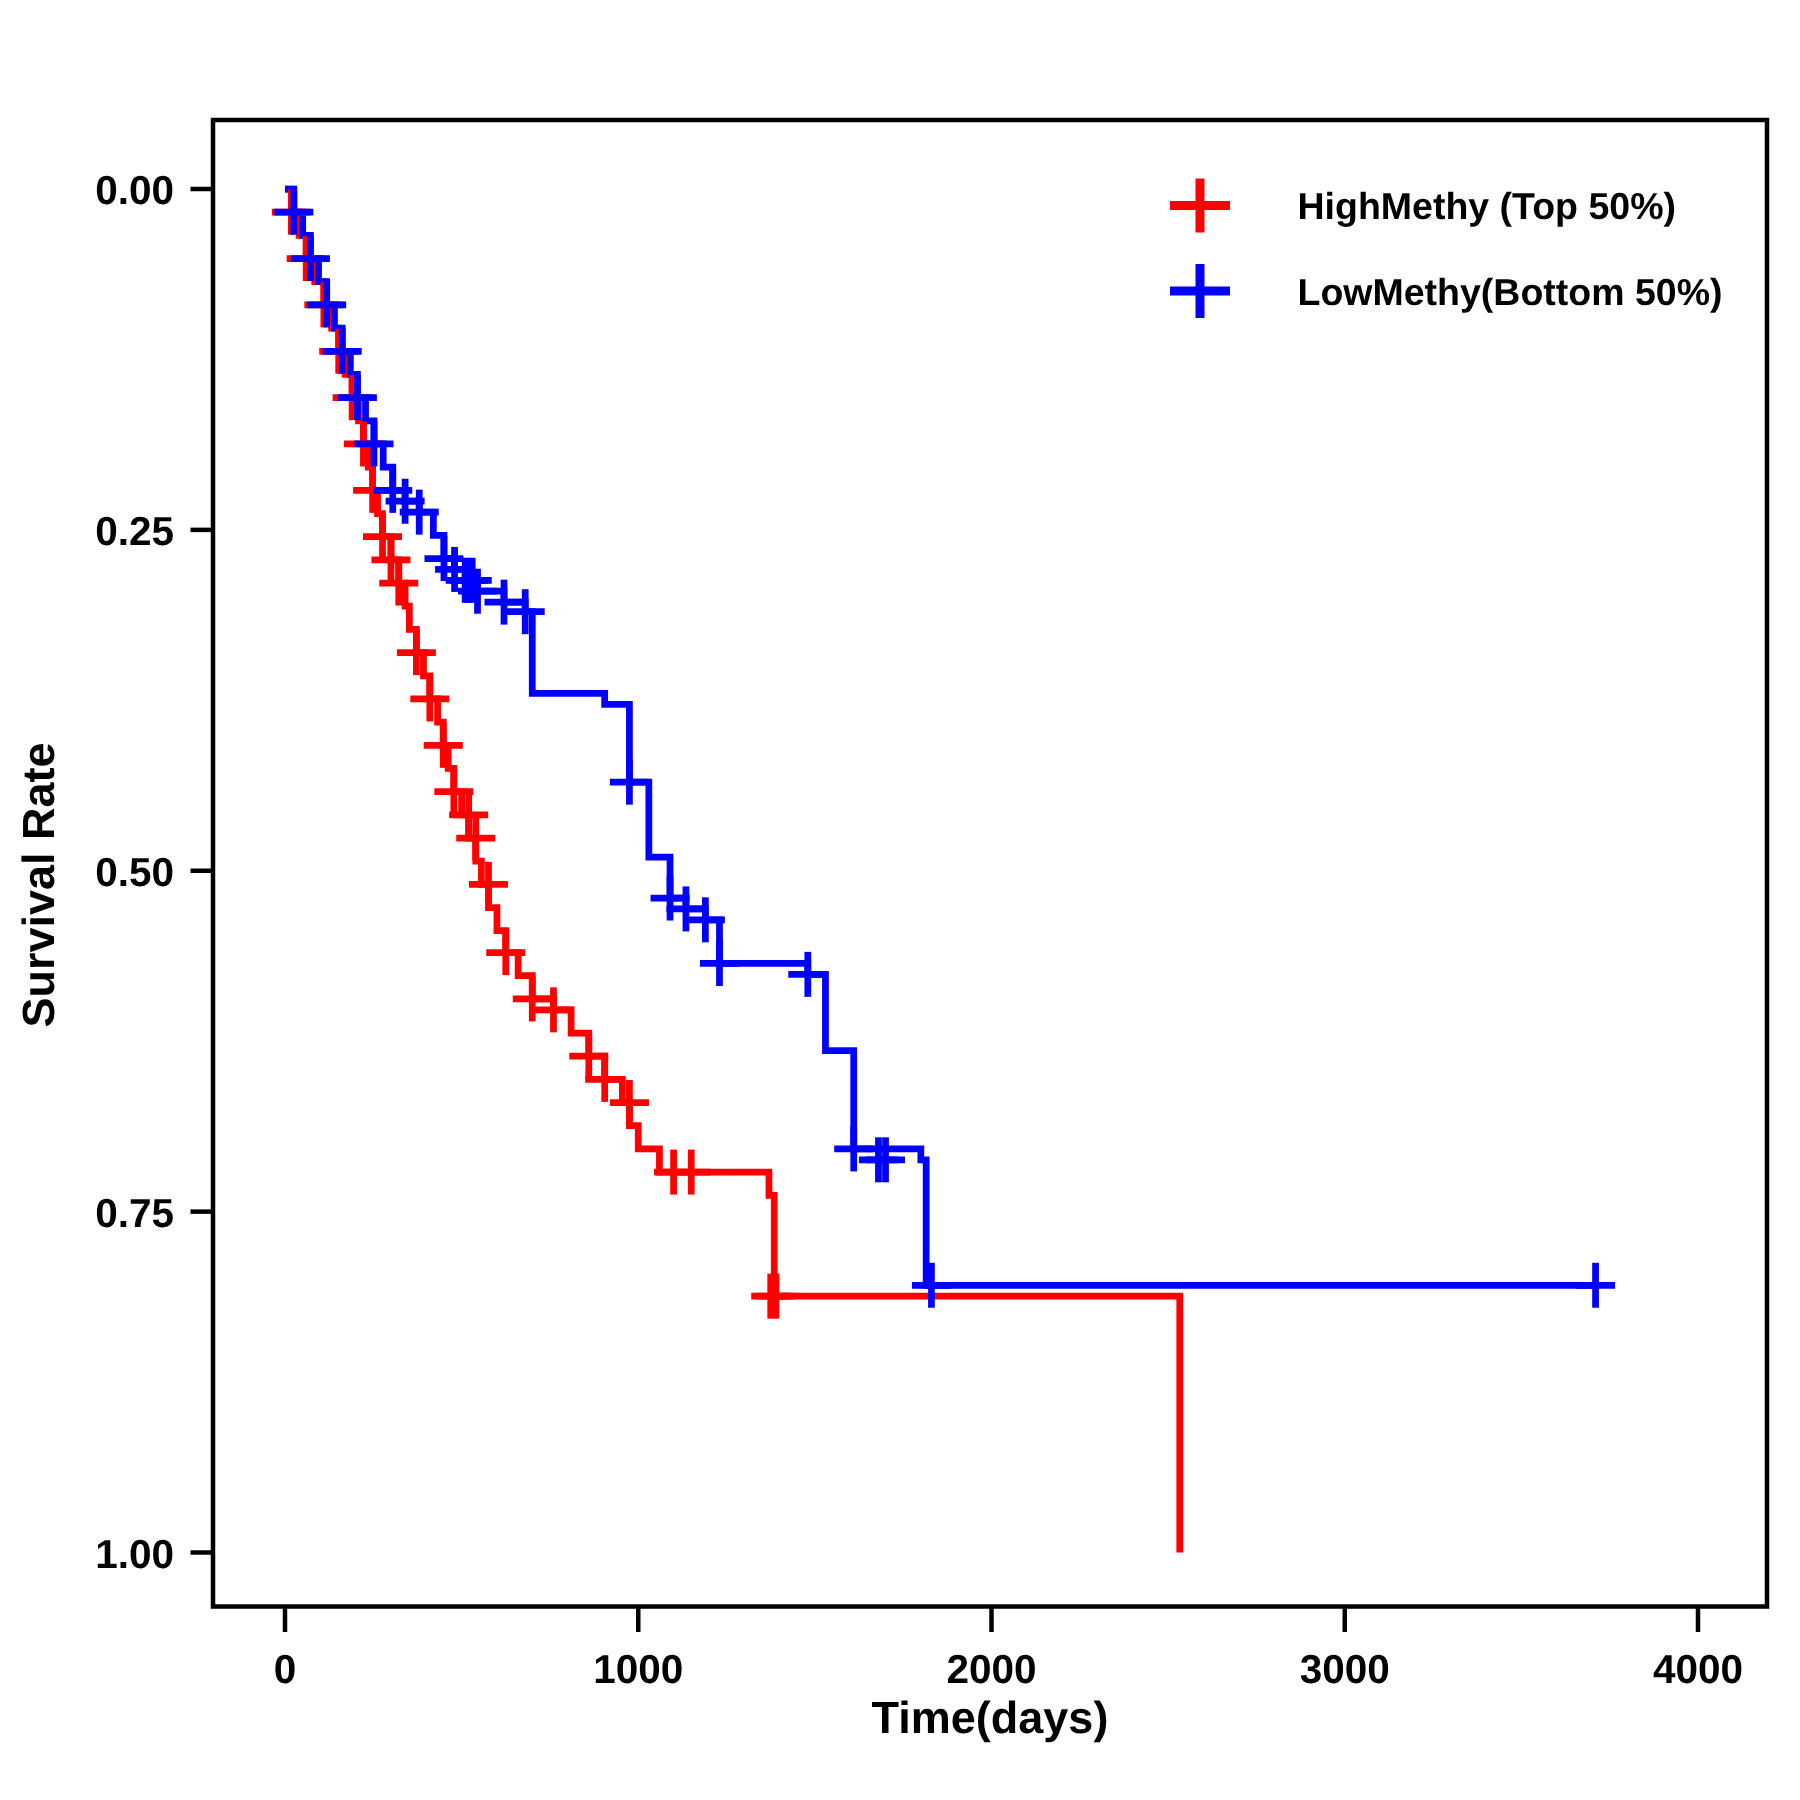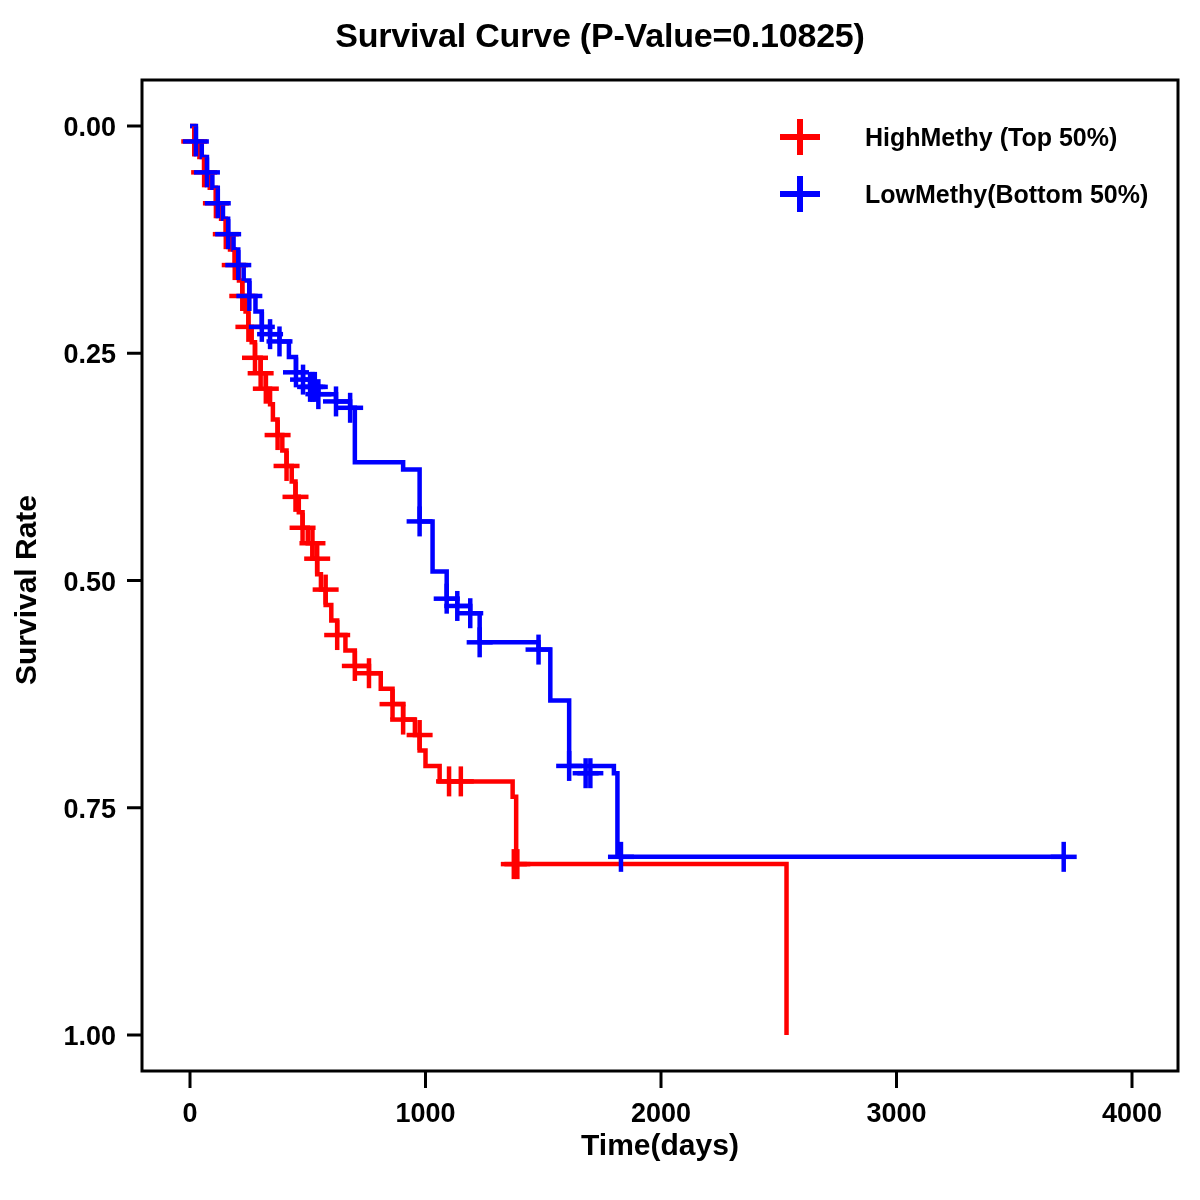--- a/index.html
+++ b/index.html
@@ -67,21 +67,20 @@
   .censor {
     stroke-width: 4.5;
     stroke-linecap: butt;
   }
 </style>
 </head>
 <body>
 
 <div id="page">
 
-  <div id="chart-title">Survival Curve (P-Value=0.10825)</div>
 
   <svg id="plot-svg" width="1200" height="1200" viewBox="0 0 1200 1200">
 
     <rect class="frame" x="142" y="80" width="1036" height="991"></rect>
 
     <g id="y-ticks">
         <line x1="127" y1="1035" x2="142" y2="1035" class="tickmark"></line>
         <text x="116" y="1045" text-anchor="end" class="tick-label">1.00</text>
         <line x1="127" y1="807.75" x2="142" y2="807.75" class="tickmark"></line>
         <text x="116" y="817.75" text-anchor="end" class="tick-label">0.75</text>

